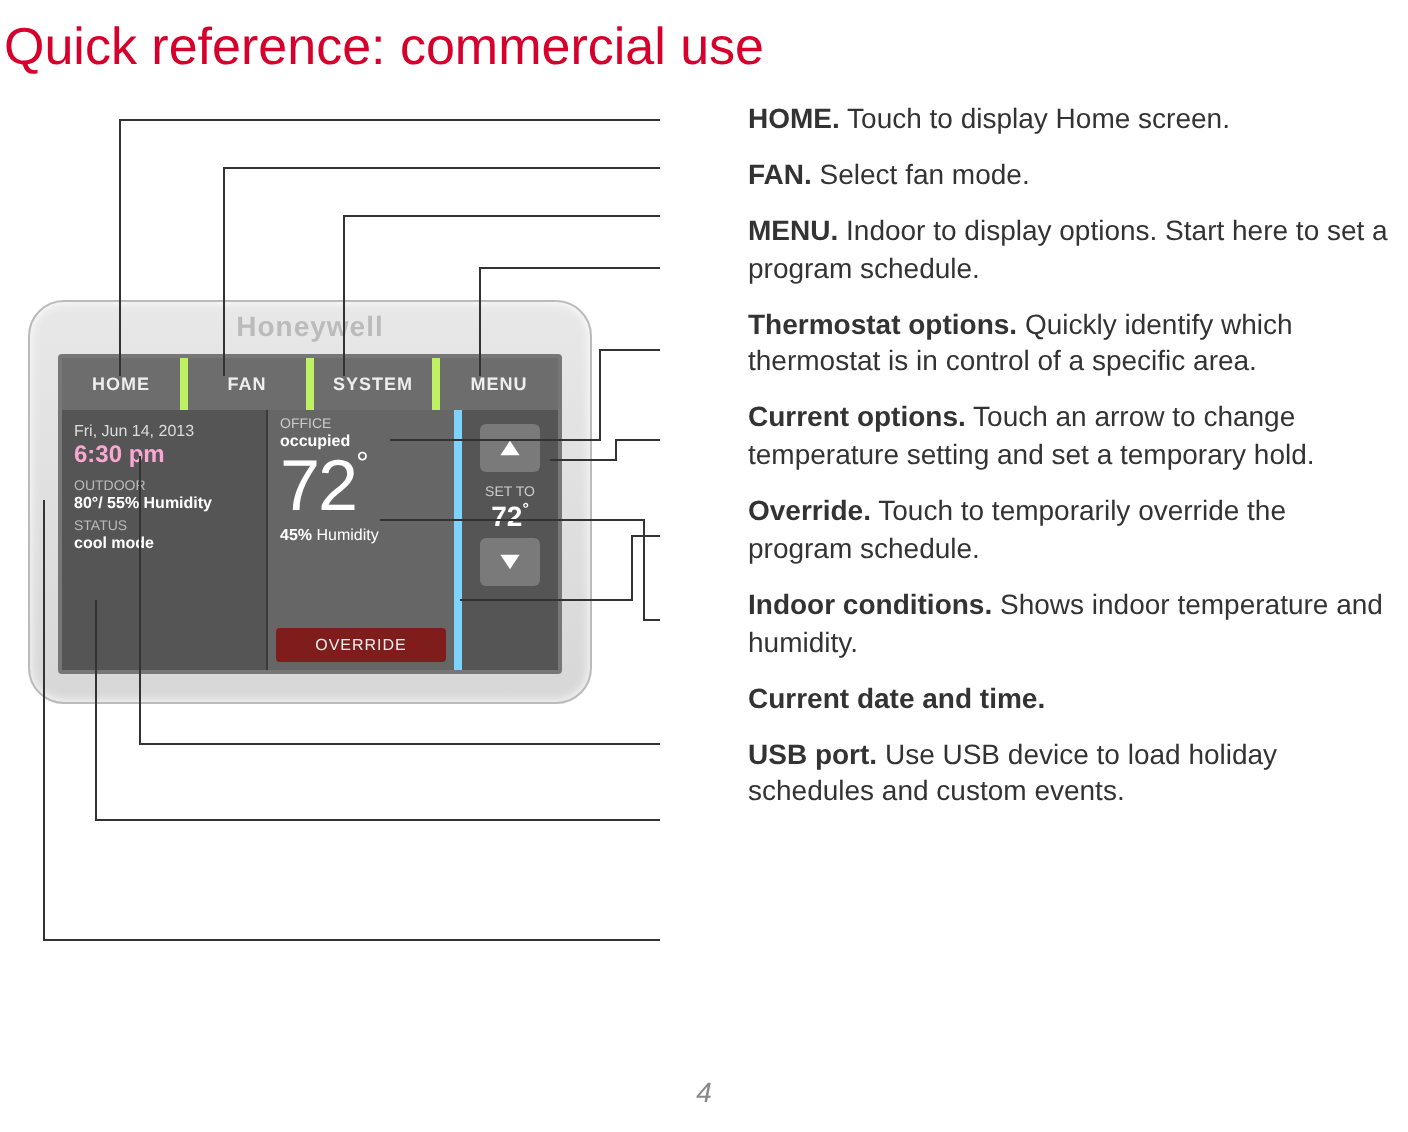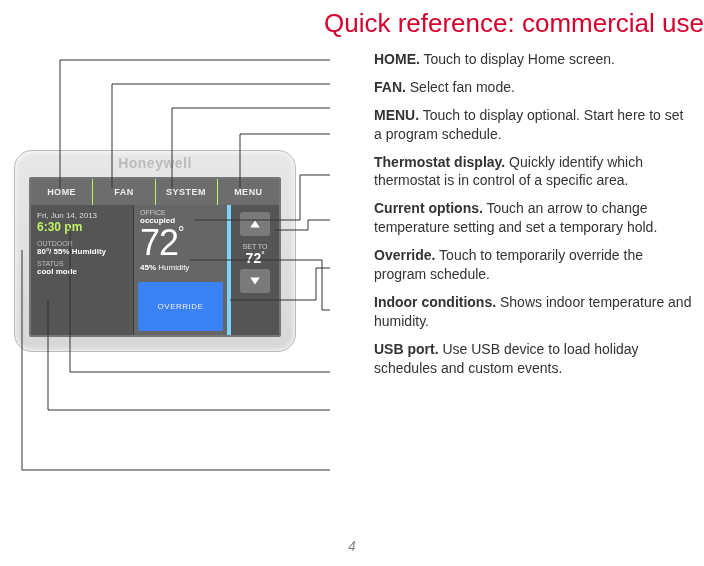--- a/index.html
+++ b/index.html
@@ -10,21 +10,20 @@
     width: 704px;
     height: 566px;
     position: relative;
     color: #333;
   }
   .page-title {
     color: #d6002c;
     font-size: 26px;
     font-weight: 400;
     margin: 8px 0 10px 2px;
-    text-align: right;
   }
   .desc-col {
     position: absolute;
     left: 335px;
     top: 50px;
     width: 360px;
     font-size: 14px;
     line-height: 1.35;
   }
   .desc-item { margin-bottom: 9px; padding-left: 39px; }
@@ -72,58 +71,58 @@
   .tabbar > div {
     flex: 1;
     background: #6d6d6d;
     color: #eee;
     font-size: 9px;
     font-weight: bold;
     letter-spacing: .5px;
     display: flex;
     align-items: center;
     justify-content: center;
-    border-right: 1px solid #bef264;
+    border-right: 4px solid #bef264;
   }
   .tabbar > div:last-child { border-right:none; }
   .screen-body {
     position: absolute;
     top: 26px; left: 0; right: 0; bottom: 0;
     display: flex;
   }
   .left-panel {
     width: 90px;
     padding: 6px 6px;
     color: #e8e8e8;
     font-size: 8px;
     border-right: 1px solid #3a3a3a;
     background:#555;
   }
   .left-panel .dt-date { color:#ddd; font-size:8px; }
-  .left-panel .dt-time { color:#bef264; font-weight:bold; font-size:12px; margin-bottom:6px;}
+  .left-panel .dt-time { color:#f9a8d4; font-weight:bold; font-size:12px; margin-bottom:6px;}
   .lp-label { color:#bbb; font-size:7px; margin-top:4px;}
   .lp-val   { color:#fff; font-size:8px; font-weight:bold;}
   .mid-panel {
     flex:1;
     background:#666;
     color:#fff;
     padding:4px 6px;
     border-right:4px solid #7dd3fc;
     position:relative;
   }
   .mid-panel .loc-label { font-size:7px; color:#ccc;}
   .mid-panel .loc-val   { font-size:8px; font-weight:bold;}
   .big-temp { font-size:36px; font-weight:300; letter-spacing:-1px; line-height:1; margin-top:0px;}
   .big-temp .deg{ font-size:16px; vertical-align:top;}
   .hum { font-size:8px; margin-top:2px;}
   .hum b{ font-weight:bold;}
   .override-btn{
     position:absolute; left:4px; right:4px; bottom:4px;
-    background:#3b82f6; color:#eee; font-size:8px; text-align:center;
-    padding:20px 0; border-radius:2px; letter-spacing:.5px;
+    background:#7f1d1d; color:#eee; font-size:8px; text-align:center;
+    padding:4px 0; border-radius:2px; letter-spacing:.5px;
   }
   .right-panel{
     width:44px;
     background:#555;
     display:flex; flex-direction:column; align-items:center;
     padding:4px 2px;
   }
   .arrow-btn{
     width:30px; height:24px; background:#7a7a7a; border-radius:3px;
     display:flex; align-items:center; justify-content:center; color:#fff;
@@ -198,21 +197,22 @@
     <polyline points="190,260 322,260 322,310 330,310"></polyline>
     <polyline points="70,228 70,372 330,372"></polyline>
     <polyline points="48,300 48,410 330,410"></polyline>
     <polyline points="22,250 22,470 330,470"></polyline>
   </g>
 </svg>
 
 <div class="desc-col">
   <div class="desc-item"><b>HOME.</b><span> Touch to display Home screen.</span></div>
   <div class="desc-item"><b>FAN.</b><span> Select fan mode.</span></div>
-  <div class="desc-item"><b>MENU.</b><span> Touch to display optional. Start here to set a program schedule.</span></div>
-  <div class="desc-item"><b>Thermostat display.</b><span> Quickly identify which thermostat is in control of a specific area.</span></div>
+  <div class="desc-item"><b>MENU.</b><span> Indoor to display options. Start here to set a program schedule.</span></div>
+  <div class="desc-item"><b>Thermostat options.</b><span> Quickly identify which thermostat is in control of a specific area.</span></div>
   <div class="desc-item"><b>Current options.</b><span> Touch an arrow to change temperature setting and set a temporary hold.</span></div>
   <div class="desc-item"><b>Override.</b><span> Touch to temporarily override the program schedule.</span></div>
   <div class="desc-item"><b>Indoor conditions.</b><span> Shows indoor temperature and humidity.</span></div>
+  <div class="desc-item"><b>Current date and time.</b><span></span></div>
   <div class="desc-item"><b>USB port.</b><span> Use USB device to load holiday schedules and custom events.</span></div>
 </div>
 
 <div class="page-num">4</div>
 
 </body></html>

